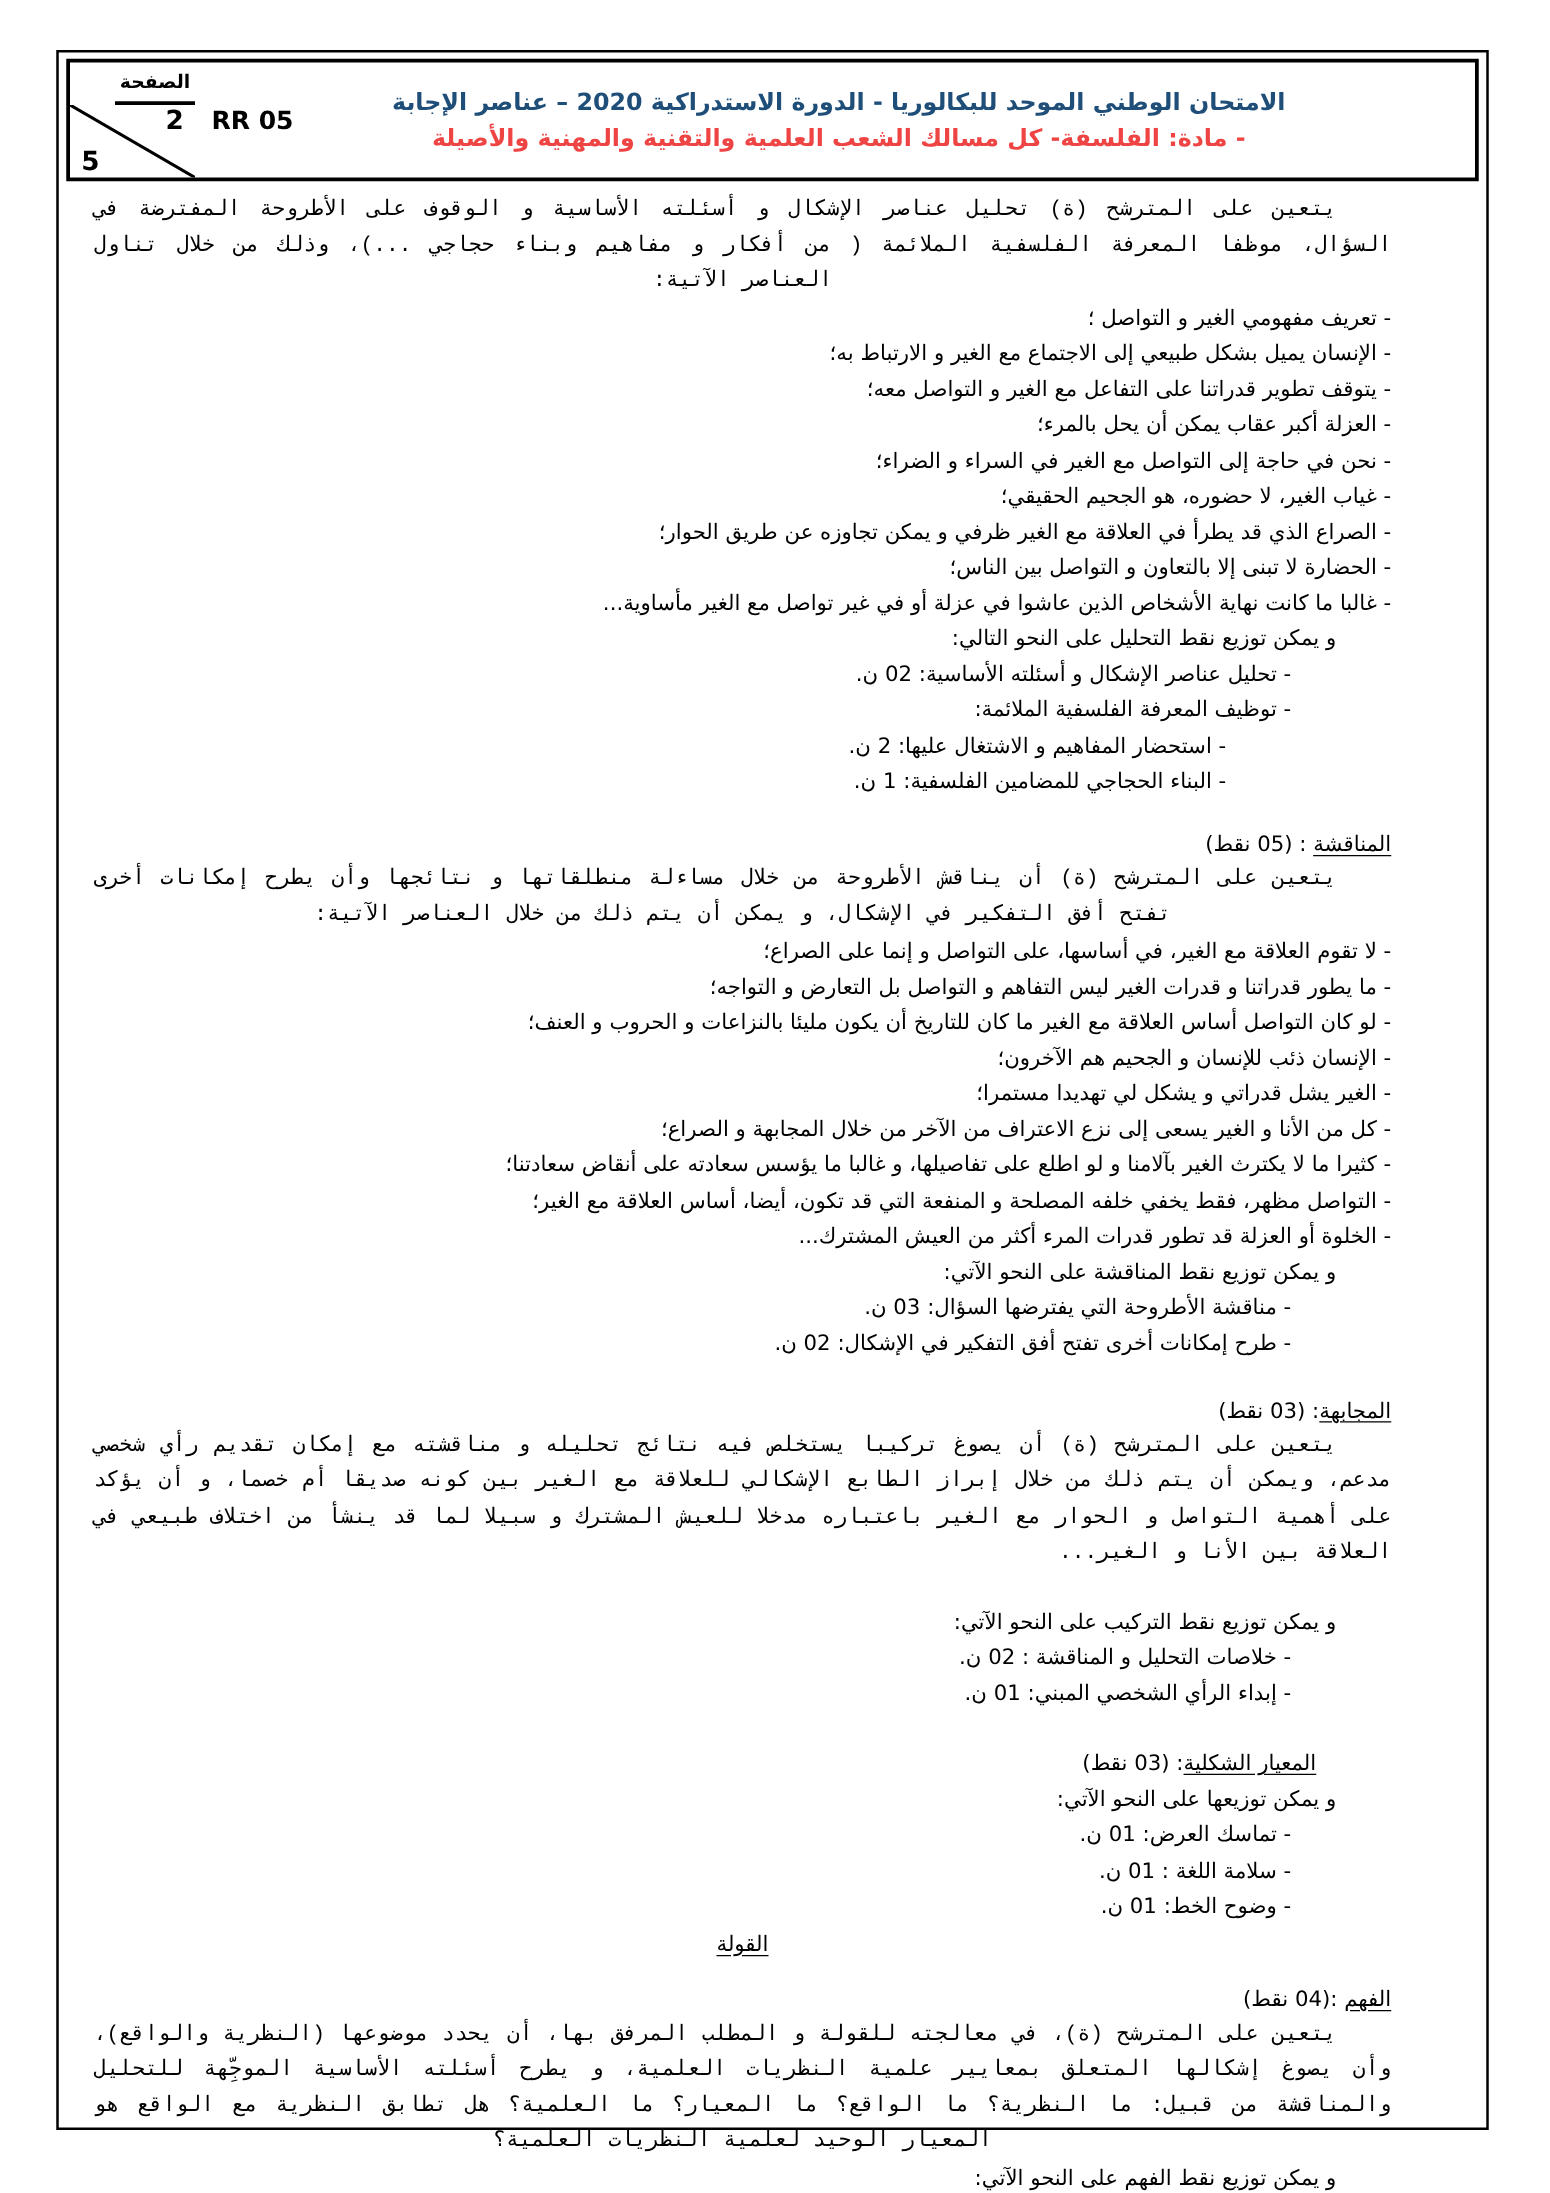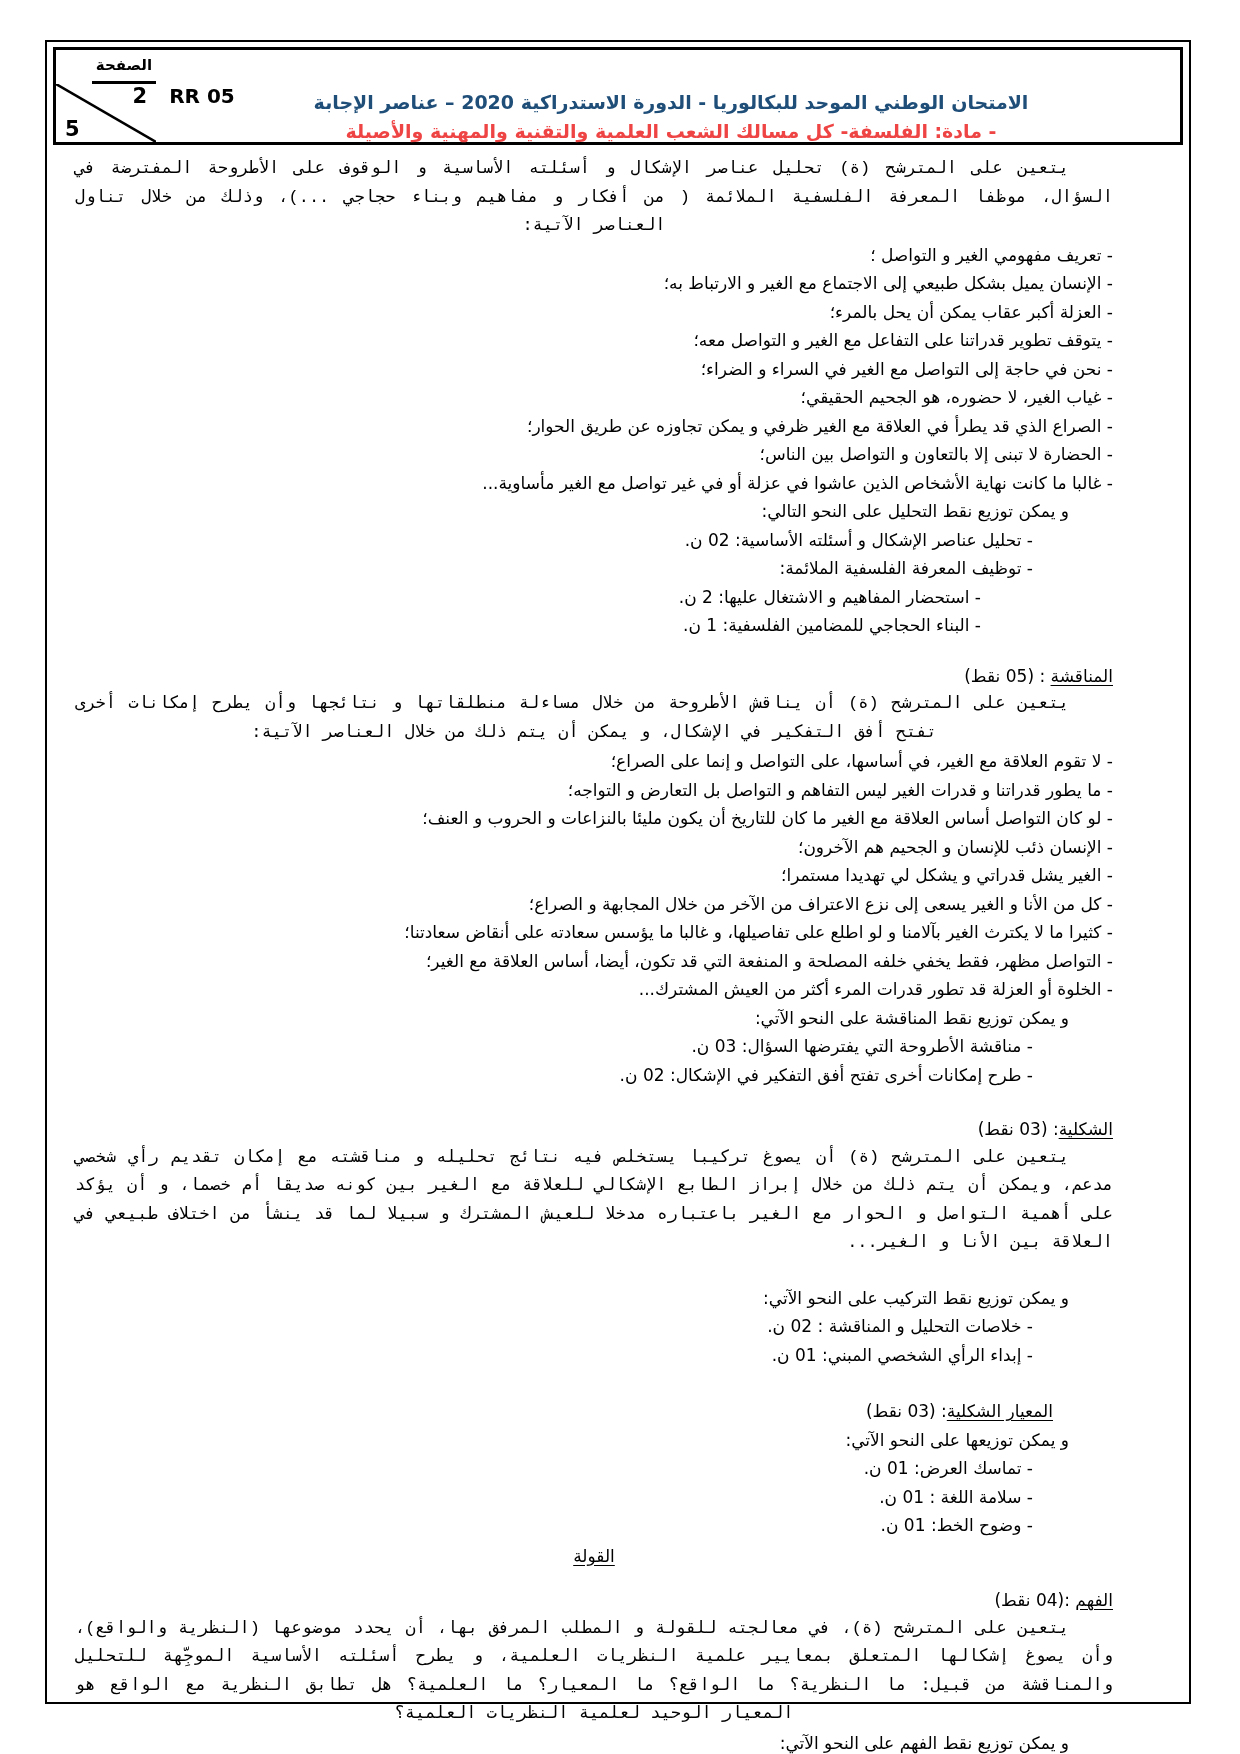--- a/index.html
+++ b/index.html
@@ -20,21 +20,21 @@
     border:3px solid #000; display:flex; background:#fff;
   }
   .cell{ box-sizing:border-box; }
   .cell + .cell{ border-right:3px solid #000; border-left:none; }
   
   .cell + .cell{ border-right:none; border-left:none; }
   .title-cell, .rr-cell, .page-cell{ border-right:3px solid #000; }
   .logo-cell{ width:86px; }
   .title-cell{
     flex:1; display:flex; flex-direction:column;
-    justify-content:flex-end; align-items:center; gap:7px;
+    justify-content:center; align-items:center; gap:7px;
   }
   .title-line{ font-weight:bold; font-size:19px; letter-spacing:0; white-space:nowrap; }
   .rr-cell{
     width:92px; display:flex; align-items:center; justify-content:center;
     font-weight:bold; font-size:20px; direction:ltr;
   }
   .page-cell{ width:100px; display:flex; flex-direction:column; }
   .page-label{
     height:31px; line-height:31px; text-align:center;
     border-bottom:3px solid #000; font-size:15px; font-weight:bold;margin-left:36px;
@@ -80,22 +80,22 @@
         <span class="num-top">2</span>
         <span class="num-bottom">5</span>
       </div>
     </div>
   </div>
 
   <div class="content" id="content">
       <div class="line l-para center-last">يتعين على المترشح (ة) تحليل عناصر الإشكال و أسئلته الأساسية و الوقوف على الأطروحة المفترضة في السؤال، موظفا المعرفة الفلسفية الملائمة ( من أفكار و مفاهيم وبناء حجاجي ...)، وذلك من خلال تناول العناصر الآتية:</div>
       <div class="line l-bullet">- تعريف مفهومي الغير و التواصل ؛</div>
       <div class="line l-bullet">- الإنسان يميل بشكل طبيعي إلى الاجتماع مع الغير و الارتباط به؛</div>
+      <div class="line l-bullet">- يتوقف تطوير قدراتنا على التفاعل مع الغير و التواصل معه؛</div>
       <div class="line l-bullet">- العزلة أكبر عقاب يمكن أن يحل بالمرء؛</div>
-      <div class="line l-bullet">- يتوقف تطوير قدراتنا على التفاعل مع الغير و التواصل معه؛</div>
       <div class="line l-bullet">- نحن في حاجة إلى التواصل مع الغير في السراء و الضراء؛</div>
       <div class="line l-bullet">- غياب الغير، لا حضوره، هو الجحيم الحقيقي؛</div>
       <div class="line l-bullet">- الصراع الذي قد يطرأ في العلاقة مع الغير ظرفي و يمكن تجاوزه عن طريق الحوار؛</div>
       <div class="line l-bullet">- الحضارة لا تبنى إلا بالتعاون و التواصل بين الناس؛</div>
       <div class="line l-bullet">- غالبا ما كانت نهاية الأشخاص الذين عاشوا في عزلة أو في غير تواصل مع الغير مأساوية...</div>
       <div class="line l-lead">و يمكن توزيع نقط التحليل على النحو التالي:</div>
       <div class="line l-point">- تحليل عناصر الإشكال و أسئلته الأساسية: 02 ن.</div>
       <div class="line l-point">- توظيف المعرفة الفلسفية الملائمة:</div>
       <div class="line l-subpoint">- استحضار المفاهيم و الاشتغال عليها: 2 ن.</div>
       <div class="line l-subpoint">- البناء الحجاجي للمضامين الفلسفية: 1 ن.</div>
@@ -108,21 +108,21 @@
       <div class="line l-bullet">- الإنسان ذئب للإنسان و الجحيم هم الآخرون؛</div>
       <div class="line l-bullet">- الغير يشل قدراتي و يشكل لي تهديدا مستمرا؛</div>
       <div class="line l-bullet">- كل من الأنا و الغير يسعى إلى نزع الاعتراف من الآخر من خلال المجابهة و الصراع؛</div>
       <div class="line l-bullet">- كثيرا ما لا يكترث الغير بآلامنا و لو اطلع على تفاصيلها، و غالبا ما يؤسس سعادته على أنقاض سعادتنا؛</div>
       <div class="line l-bullet">- التواصل مظهر، فقط يخفي خلفه المصلحة و المنفعة التي قد تكون، أيضا، أساس العلاقة مع الغير؛</div>
       <div class="line l-bullet">- الخلوة أو العزلة قد تطور قدرات المرء أكثر من العيش المشترك...</div>
       <div class="line l-lead">و يمكن توزيع نقط المناقشة على النحو الآتي:</div>
       <div class="line l-point">- مناقشة الأطروحة التي يفترضها السؤال: 03 ن.</div>
       <div class="line l-point">- طرح إمكانات أخرى تفتح أفق التفكير في الإشكال: 02 ن.</div>
       <div class="sp-md"></div>
-      <div class="line l-heading"><span class="u">الشكلية</span><span>: (03 نقط)</span></div>
+      <div class="line l-heading"><span class="u">المجابهة</span><span>: (03 نقط)</span></div>
       <div class="line l-para">يتعين على المترشح (ة) أن يصوغ تركيبا يستخلص فيه نتائج تحليله و مناقشته مع إمكان تقديم رأي شخصي مدعم، ويمكن أن يتم ذلك من خلال إبراز الطابع الإشكالي للعلاقة مع الغير بين كونه صديقا أم خصما، و أن يؤكد على أهمية التواصل و الحوار مع الغير باعتباره مدخلا للعيش المشترك و سبيلا لما قد ينشأ من اختلاف طبيعي في العلاقة بين الأنا و الغير...</div>
       <div class="sp-md"></div>
       <div class="line l-lead">و يمكن توزيع نقط التركيب على النحو الآتي:</div>
       <div class="line l-point">- خلاصات التحليل و المناقشة : 02 ن.</div>
       <div class="line l-point">- إبداء الرأي الشخصي المبني: 01 ن.</div>
       <div class="sp-lg"></div>
       <div class="line l-heading hindent"><span class="u">المعيار الشكلية</span><span>: (03 نقط)</span></div>
       <div class="line l-lead">و يمكن توزيعها على النحو الآتي:</div>
       <div class="line l-point">- تماسك العرض: 01 ن.</div>
       <div class="line l-point">- سلامة اللغة : 01 ن.</div>

